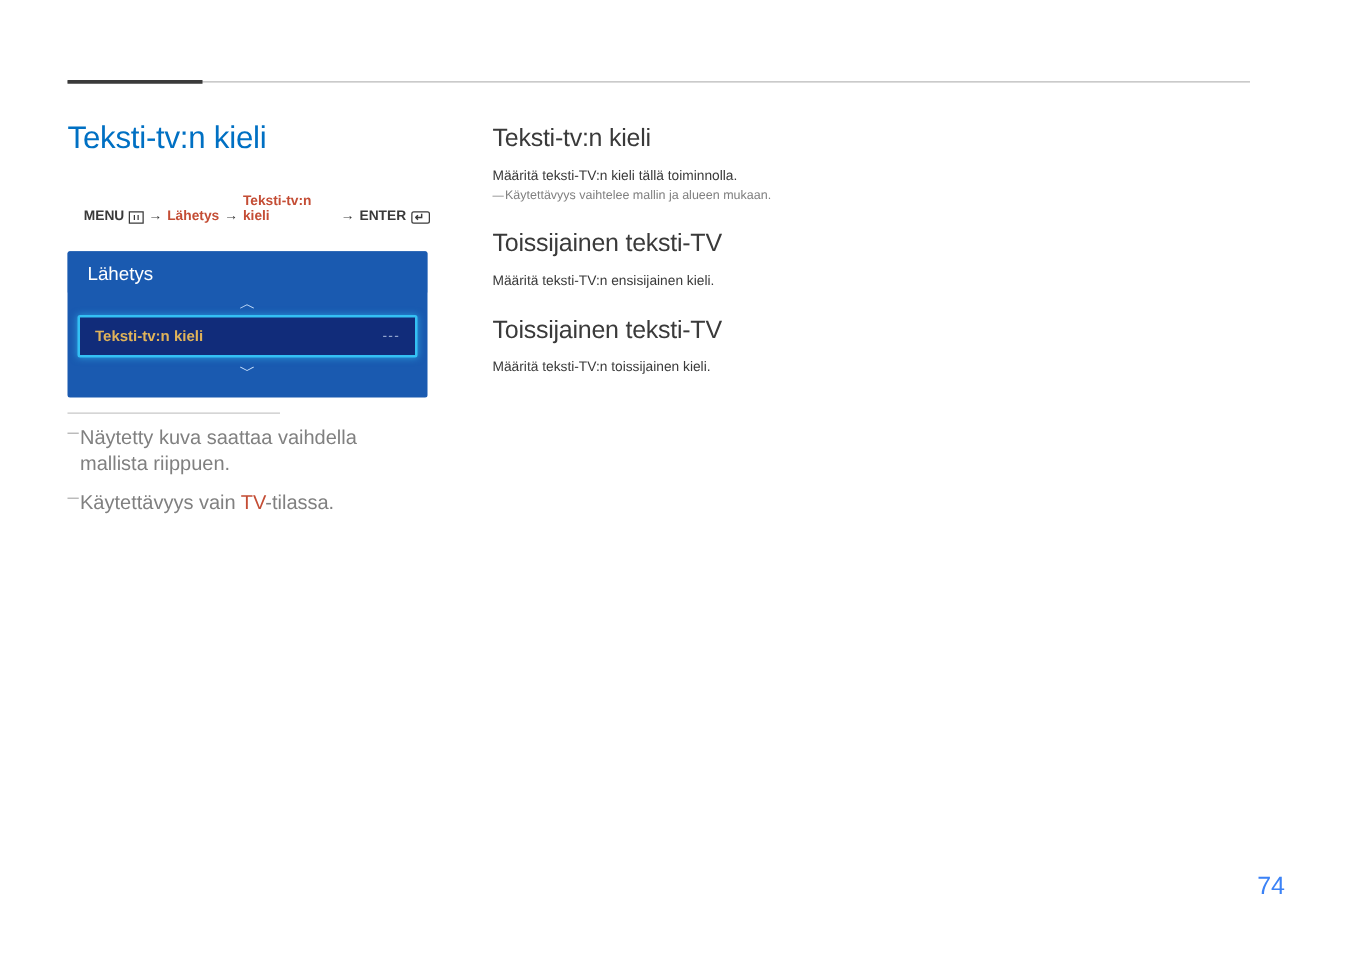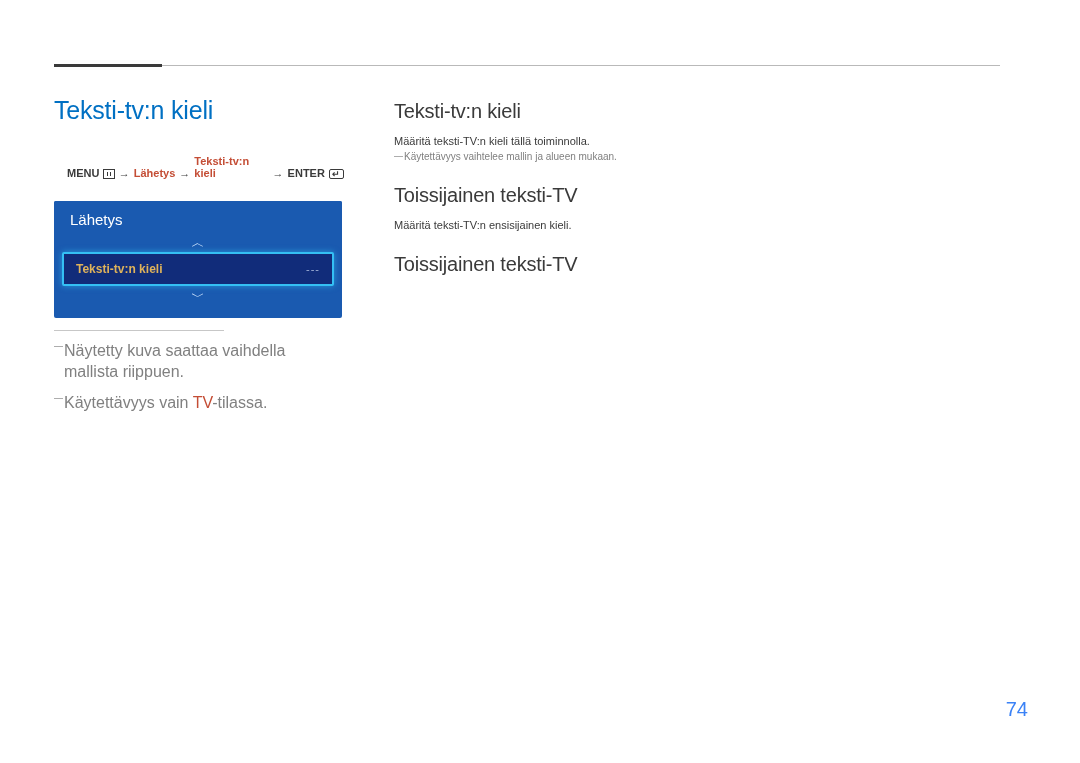--- a/index.html
+++ b/index.html
@@ -252,18 +252,19 @@
   <div class="col-right">
 
     <h2 class="section-title first">Teksti-tv:n kieli</h2>
     <p class="body-text">Määritä teksti-TV:n kieli tällä toiminnolla.</p>
     <p class="note-text">Käytettävyys vaihtelee mallin ja alueen mukaan.</p>
 
     <h2 class="section-title gap">Toissijainen teksti-TV</h2>
     <p class="body-text">Määritä teksti-TV:n ensisijainen kieli.</p>
 
     <h2 class="section-title gap">Toissijainen teksti-TV</h2>
+    <p class="body-text">Määritä teksti-TV:n toissijainen kieli.</p>
 
   </div>
 
 </div>
 
 <div class="page-number">74</div>
 
 </body></html>

